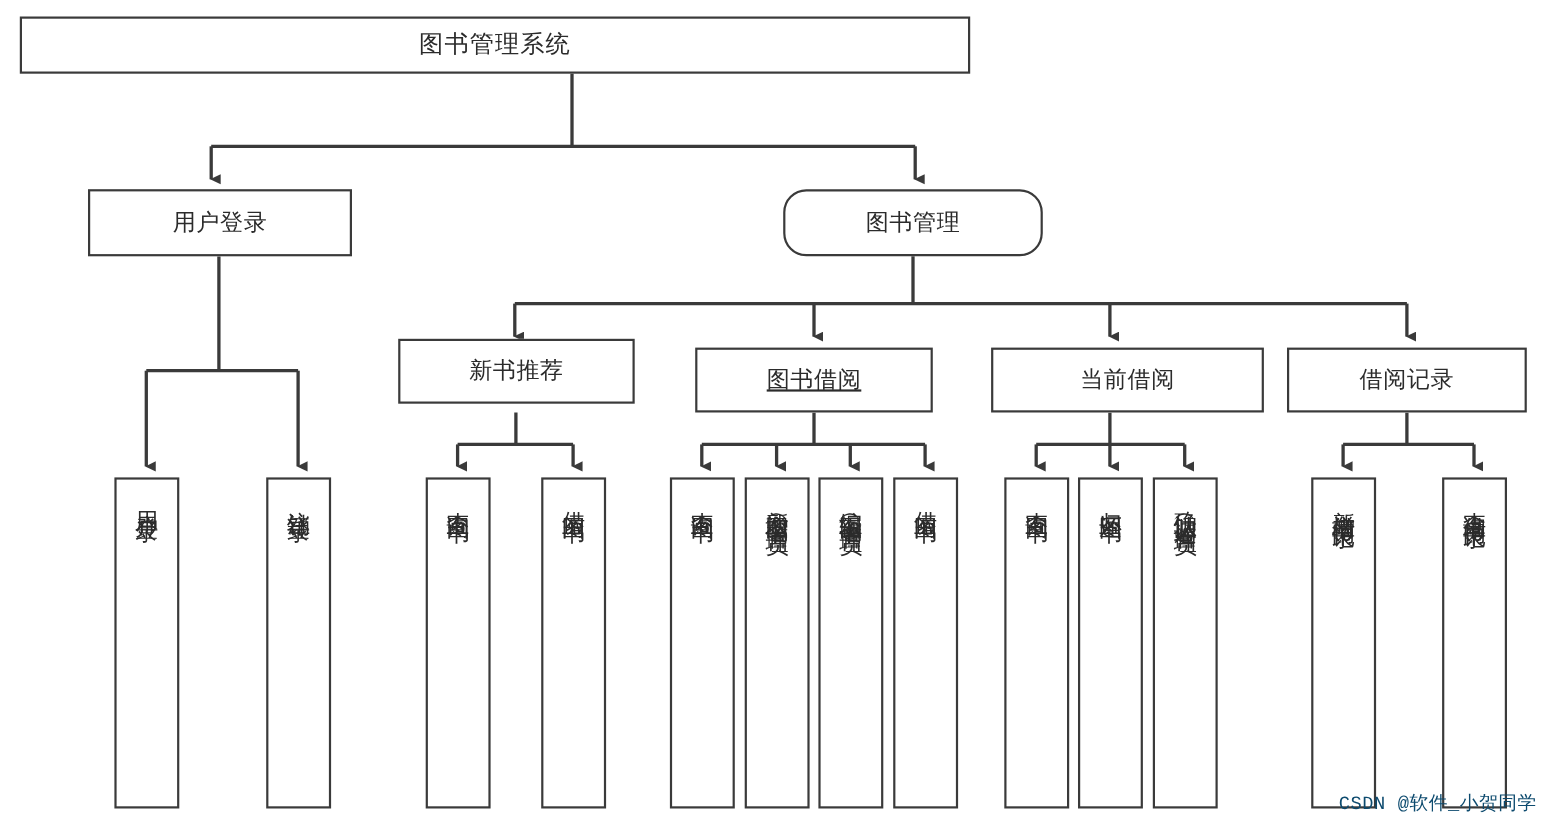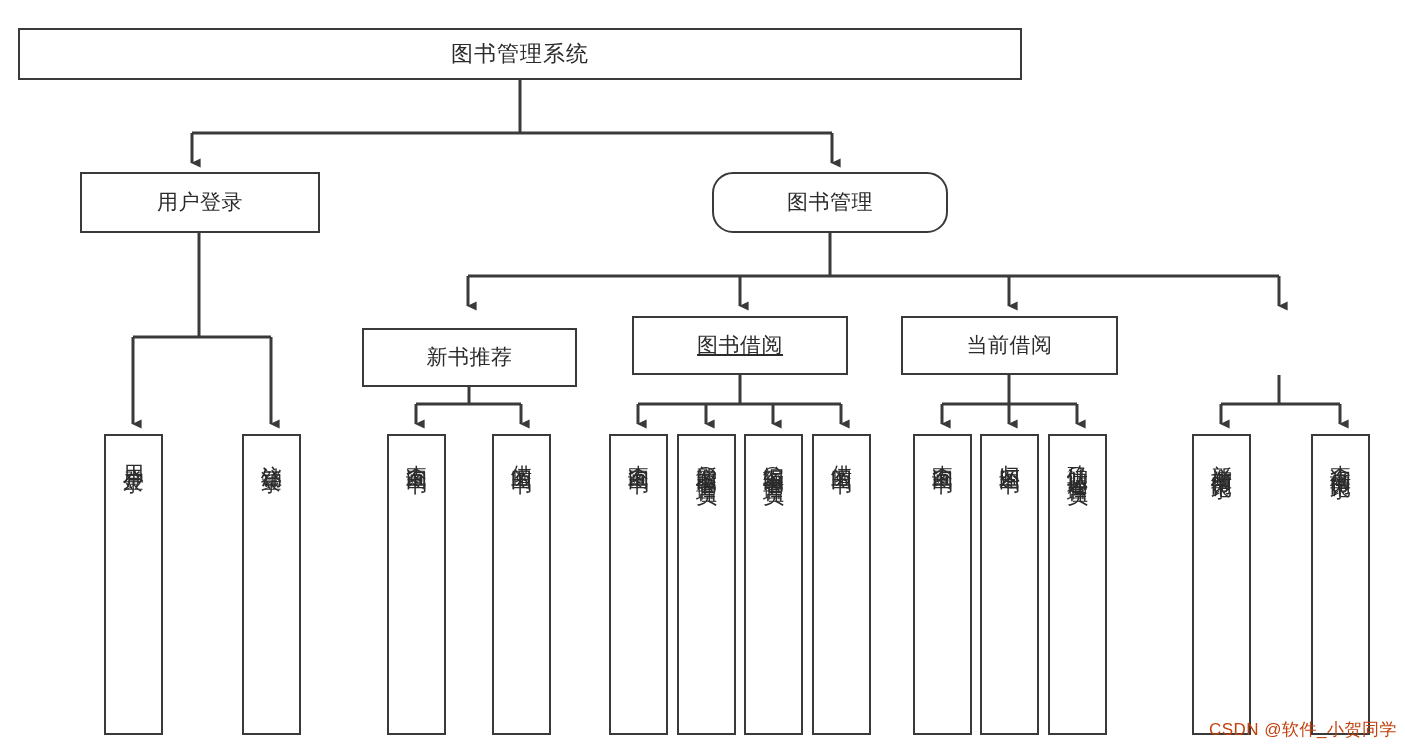--- a/index.html
+++ b/index.html
@@ -42,25 +42,25 @@
     line-height:1.05;
     letter-spacing:3px;
     white-space:normal;
     max-height:100%;
   }
 
   .watermark{
     position:absolute;
     right:8px;bottom:6px;
     font-size:17px;
-    color:#c2410c;
+    color:#0c4a6e;
     letter-spacing:0.5px;
     z-index:9;
     white-space:nowrap;
-    font-family:Liberation Sans, sans-serif;
+    font-family:Liberation Mono, monospace;
   }
 </style>
 </head>
 <body>
 
 <div id="stage">
 
   <svg id="wires" viewBox="0 0 1405 747" xmlns="http://www.w3.org/2000/svg">
     <defs>
       <marker id="arw" markerWidth="11" markerHeight="11" refX="4.6" refY="8.6" orient="auto" markerUnits="userSpaceOnUse">
@@ -104,39 +104,42 @@
       <path d="M1009,404 L1009,424" marker-end="url(#arw)"></path>
       <path d="M1077,404 L1077,424" marker-end="url(#arw)"></path>
 
       <path d="M1279,375 L1279,404"></path>
       <path d="M1221,404 L1340,404"></path>
       <path d="M1221,404 L1221,424" marker-end="url(#arw)"></path>
       <path d="M1340,404 L1340,424" marker-end="url(#arw)"></path>
     </g>
   </svg>
 
-  <div class="node h-node root" style="left:18px;top:28px;width:1004px;height:52px;">
+  <div class="node h-node root" style="left:18px;top:15px;width:864px;height:52px;">
     <span class="lbl">图书管理系统</span>
   </div>
 
   <div class="node h-node" style="left:80px;top:172px;width:240px;height:61px;">
     <span class="lbl">用户登录</span>
   </div>
   <div class="node h-node" style="left:712px;top:172px;width:236px;height:61px;border-radius:21px;">
     <span class="lbl">图书管理</span>
   </div>
 
-  <div class="node h-node" style="left:362px;top:328px;width:215px;height:59px;">
+  <div class="node h-node" style="left:362px;top:308px;width:215px;height:59px;">
     <span class="lbl">新书推荐</span>
   </div>
   <div class="node h-node" style="left:632px;top:316px;width:216px;height:59px;text-decoration:underline;">
     <span class="lbl">图书借阅</span>
   </div>
-  <div class="node h-node" style="left:901px;top:316px;width:217px;height:59px;">
+  <div class="node h-node" style="left:901px;top:316px;width:248px;height:59px;">
     <span class="lbl">当前借阅</span>
+  </div>
+  <div class="node h-node" style="left:1170px;top:316px;width:218px;height:59px;">
+    <span class="lbl">借阅记录</span>
   </div>
 
   <div class="node v-node" style="left:104px;top:434px;width:59px;height:301px;">
     <span class="lbl">用户登录</span>
   </div>
   <div class="node v-node" style="left:242px;top:434px;width:59px;height:301px;">
     <span class="lbl">注销登录</span>
   </div>
 
   <div class="node v-node" style="left:387px;top:434px;width:59px;height:301px;">

